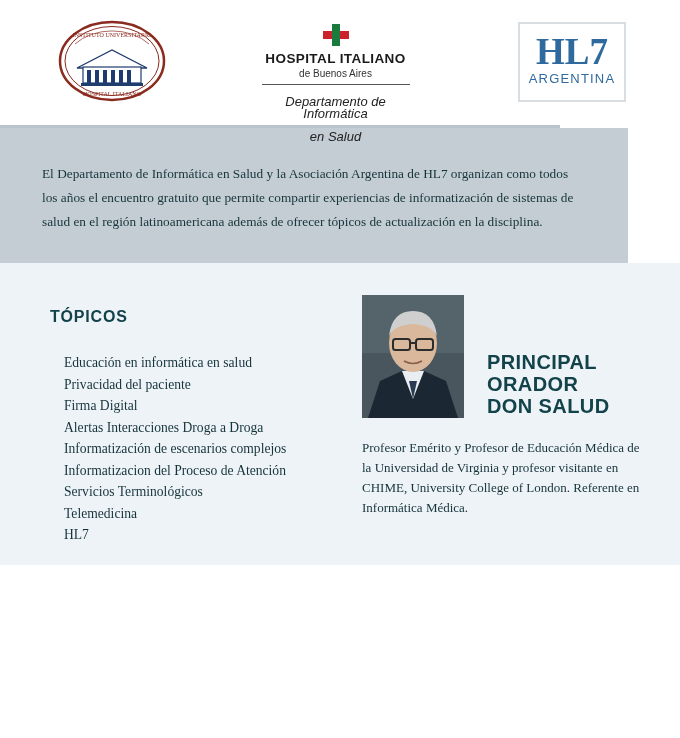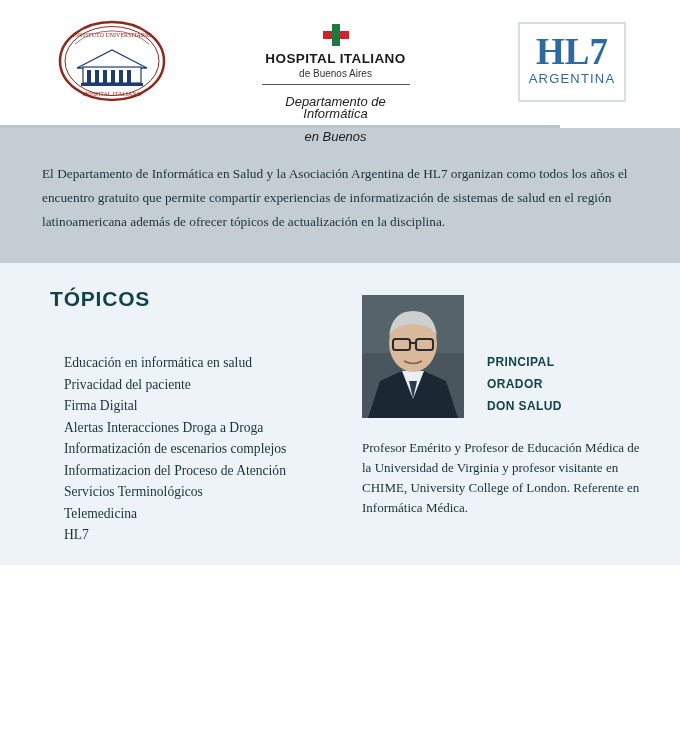--- a/index.html
+++ b/index.html
@@ -164,21 +164,21 @@
     font-size: 13px;
     font-weight: normal;
     color: #2f6a9e;
     letter-spacing: 1.2px;
     line-height: 15px;
     margin-top: -4px;
   }
 
   
   .intro {
-    width: 680px;
+    width: 628px;
     height: 135px;
     background: #c5cdd4;
     box-sizing: border-box;
     padding: 34px 48px 0 42px;
   }
   .intro p {
     margin: 0;
     font-size: 13.3px;
     line-height: 24px;
     color: #15343a;
@@ -189,22 +189,22 @@
   .main {
     position: relative;
     width: 680px;
     height: 302px;
     background: #eef3f7;
     box-sizing: border-box;
   }
   .topics-title {
     position: absolute;
     left: 50px;
-    top: 24px;
-    font-size: 21px;
+    top: 45px;
+    font-size: 16px;
     font-weight: bold;
     letter-spacing: 0.8px;
     color: #12424a;
   }
   .topics-list {
     position: absolute;
     left: 48px;
     top: 73px;
     margin: 16px;
     padding: 0;
@@ -224,21 +224,21 @@
     top: 32px;
     width: 102px;
     height: 123px;
     background: #3b4a52;
     overflow: hidden;
   }
   .speaker-name {
     position: absolute;
     left: 487px;
     top: 88px;
-    font-size: 12px;
+    font-size: 20px;
     font-weight: bold;
     color: #12424a;
     line-height: 22px;
     letter-spacing: 0.4px;
   }
   .speaker-bio {
     position: absolute;
     left: 362px;
     top: 175px;
     width: 282px;
@@ -277,21 +277,21 @@
 
     <div class="logo-hi">
       <div class="hi-cross">
         <div class="h"></div>
         <div class="v"></div>
       </div>
       <div class="hi-name">HOSPITAL ITALIANO</div>
       <div class="hi-sub">de Buenos Aires</div>
       <div class="hi-rule"></div>
       <div class="hi-dept">Departamento de Informática</div>
-      <div class="hi-dept">en Buenos</div>
+      <div class="hi-dept">en Salud</div>
     </div>
 
     <div class="logo-hl7">
       <div class="hl7-big">HL7</div>
       <div class="hl7-arg">ARGENTINA</div>
     </div>
 
   </div>
 
   <div class="intro">

